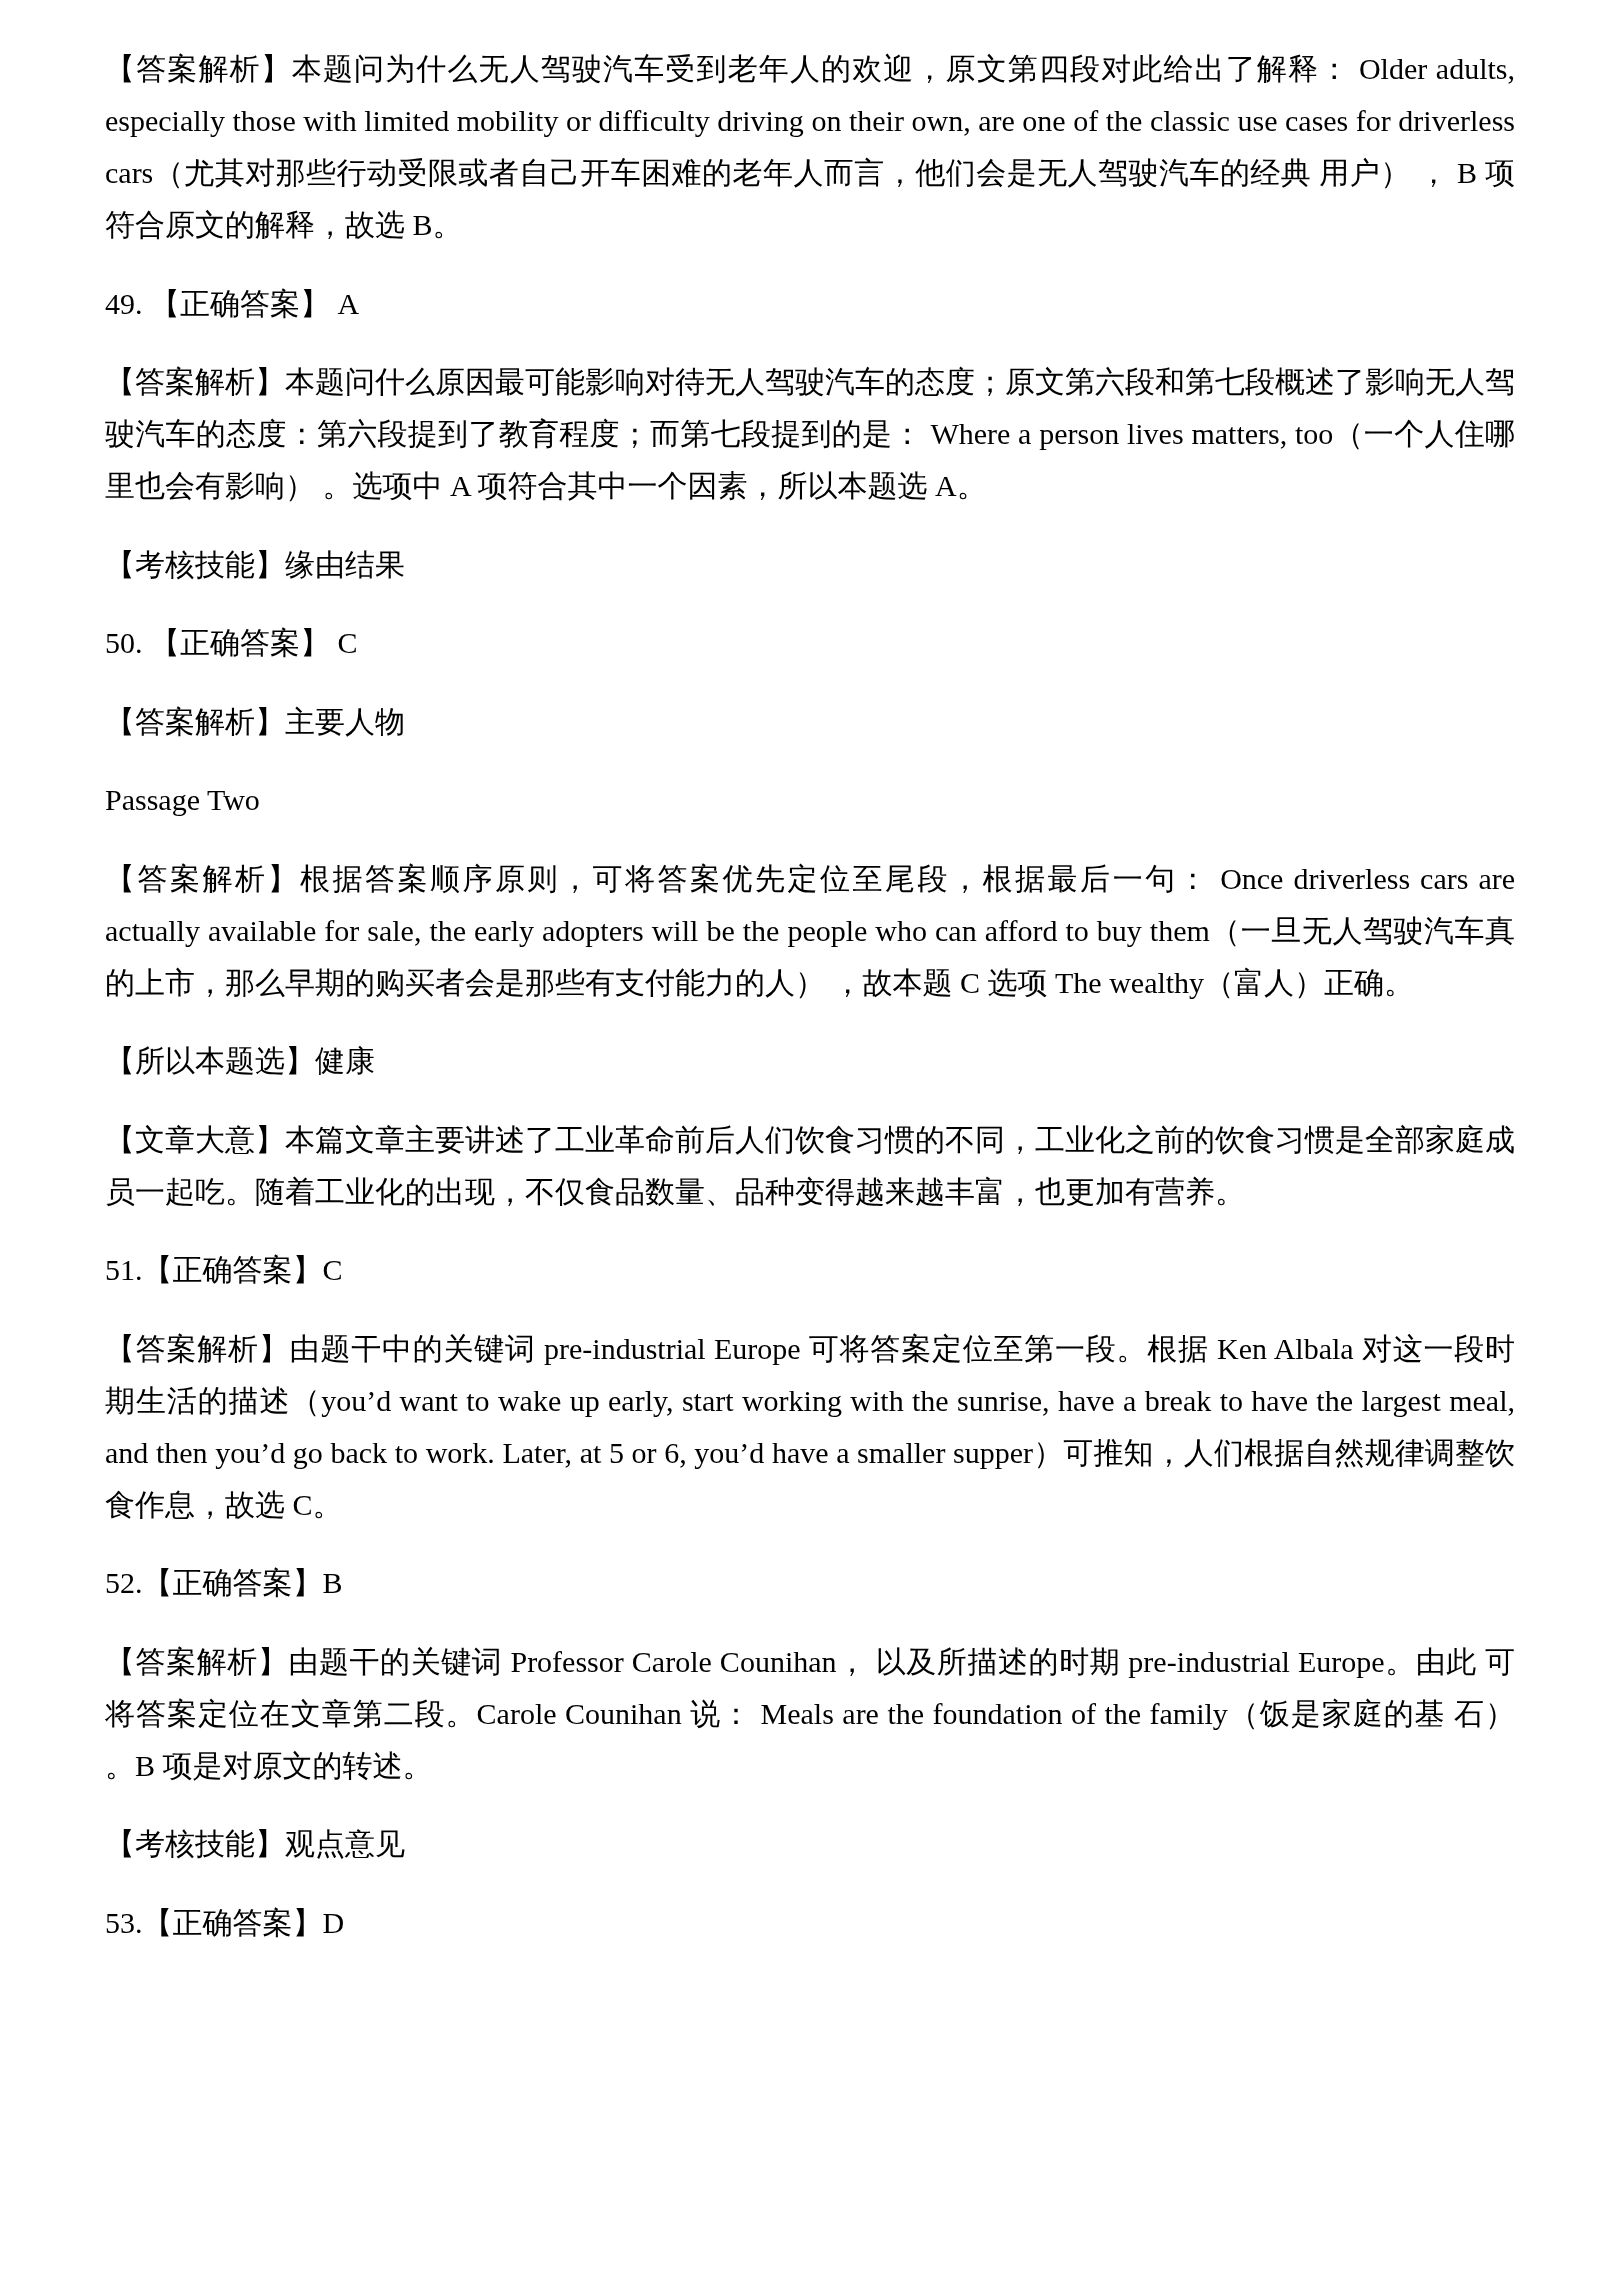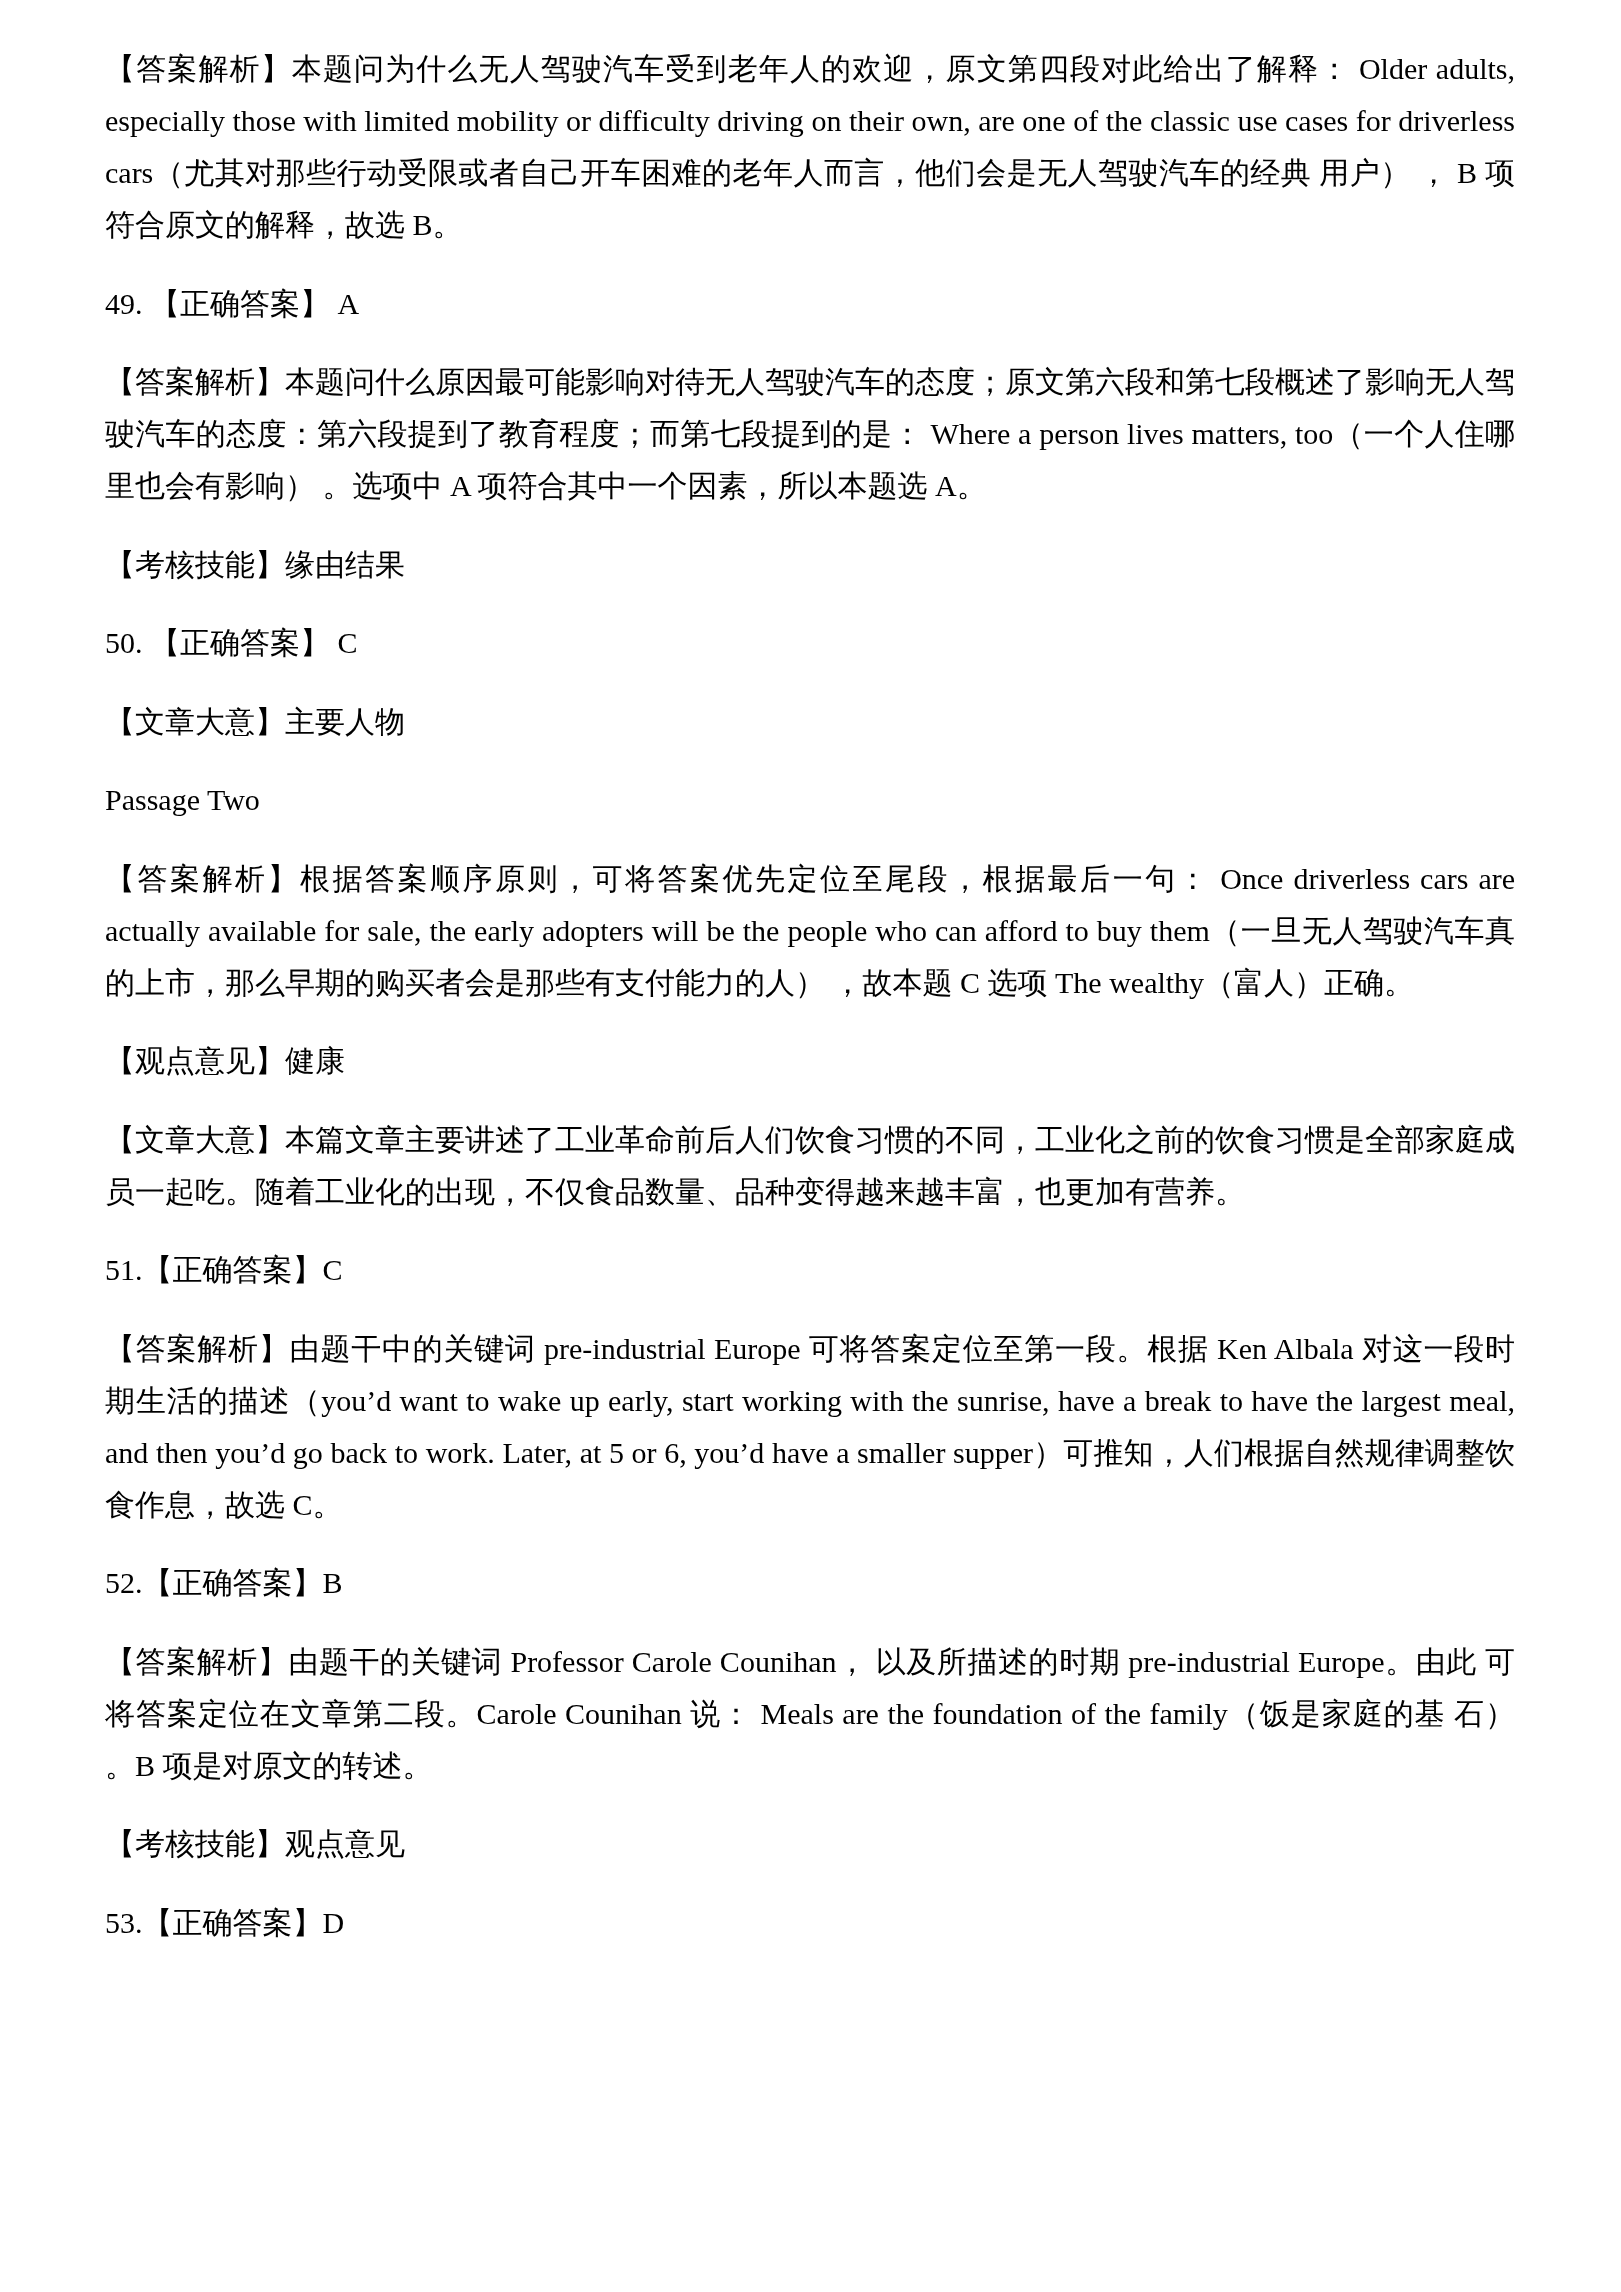--- a/index.html
+++ b/index.html
@@ -28,24 +28,24 @@
 </style>
 </head>
 <body>
 
 <main class="page">
   <p class="para">【答案解析】本题问为什么无人驾驶汽车受到老年人的欢迎，原文第四段对此给出了解释： Older adults, especially those with limited mobility or difficulty driving on their own, are one of the classic use cases for driverless cars（尤其对那些行动受限或者自己开车困难的老年人而言，他们会是无人驾驶汽车的经典 用户） ， B 项符合原文的解释，故选 B。</p>
   <p class="para">49. 【正确答案】 A</p>
   <p class="para">【答案解析】本题问什么原因最可能影响对待无人驾驶汽车的态度；原文第六段和第七段概述了影响无人驾驶汽车的态度：第六段提到了教育程度；而第七段提到的是： Where a person lives matters, too（一个人住哪里也会有影响） 。选项中 A 项符合其中一个因素，所以本题选 A。</p>
   <p class="para">【考核技能】缘由结果</p>
   <p class="para">50. 【正确答案】 C</p>
-  <p class="para">【文章大意】主要人物</p>
+  <p class="para">【答案解析】主要人物</p>
   <p class="para">Passage Two</p>
   <p class="para">【答案解析】根据答案顺序原则，可将答案优先定位至尾段，根据最后一句： Once driverless cars are actually available for sale, the early adopters will be the people who can afford to buy them（一旦无人驾驶汽车真的上市，那么早期的购买者会是那些有支付能力的人） ，故本题 C 选项 The wealthy（富人）正确。</p>
-  <p class="para">【观点意见】健康</p>
+  <p class="para">【所以本题选】健康</p>
   <p class="para">【文章大意】本篇文章主要讲述了工业革命前后人们饮食习惯的不同，工业化之前的饮食习惯是全部家庭成员一起吃。随着工业化的出现，不仅食品数量、品种变得越来越丰富，也更加有营养。</p>
   <p class="para">51.【正确答案】C</p>
   <p class="para">【答案解析】由题干中的关键词 pre-industrial Europe 可将答案定位至第一段。根据 Ken Albala 对这一段时期生活的描述（you’d want to wake up early, start working with the sunrise, have a break to have the largest meal, and then you’d go back to work. Later, at 5 or 6, you’d have a smaller supper）可推知，人们根据自然规律调整饮食作息，故选 C。</p>
   <p class="para">52.【正确答案】B</p>
   <p class="para">【答案解析】由题干的关键词 Professor Carole Counihan， 以及所描述的时期 pre-industrial Europe。由此 可将答案定位在文章第二段。Carole Counihan 说： Meals are the foundation of the family（饭是家庭的基 石） 。B 项是对原文的转述。</p>
   <p class="para">【考核技能】观点意见</p>
   <p class="para">53.【正确答案】D</p>
 </main>
 
 

